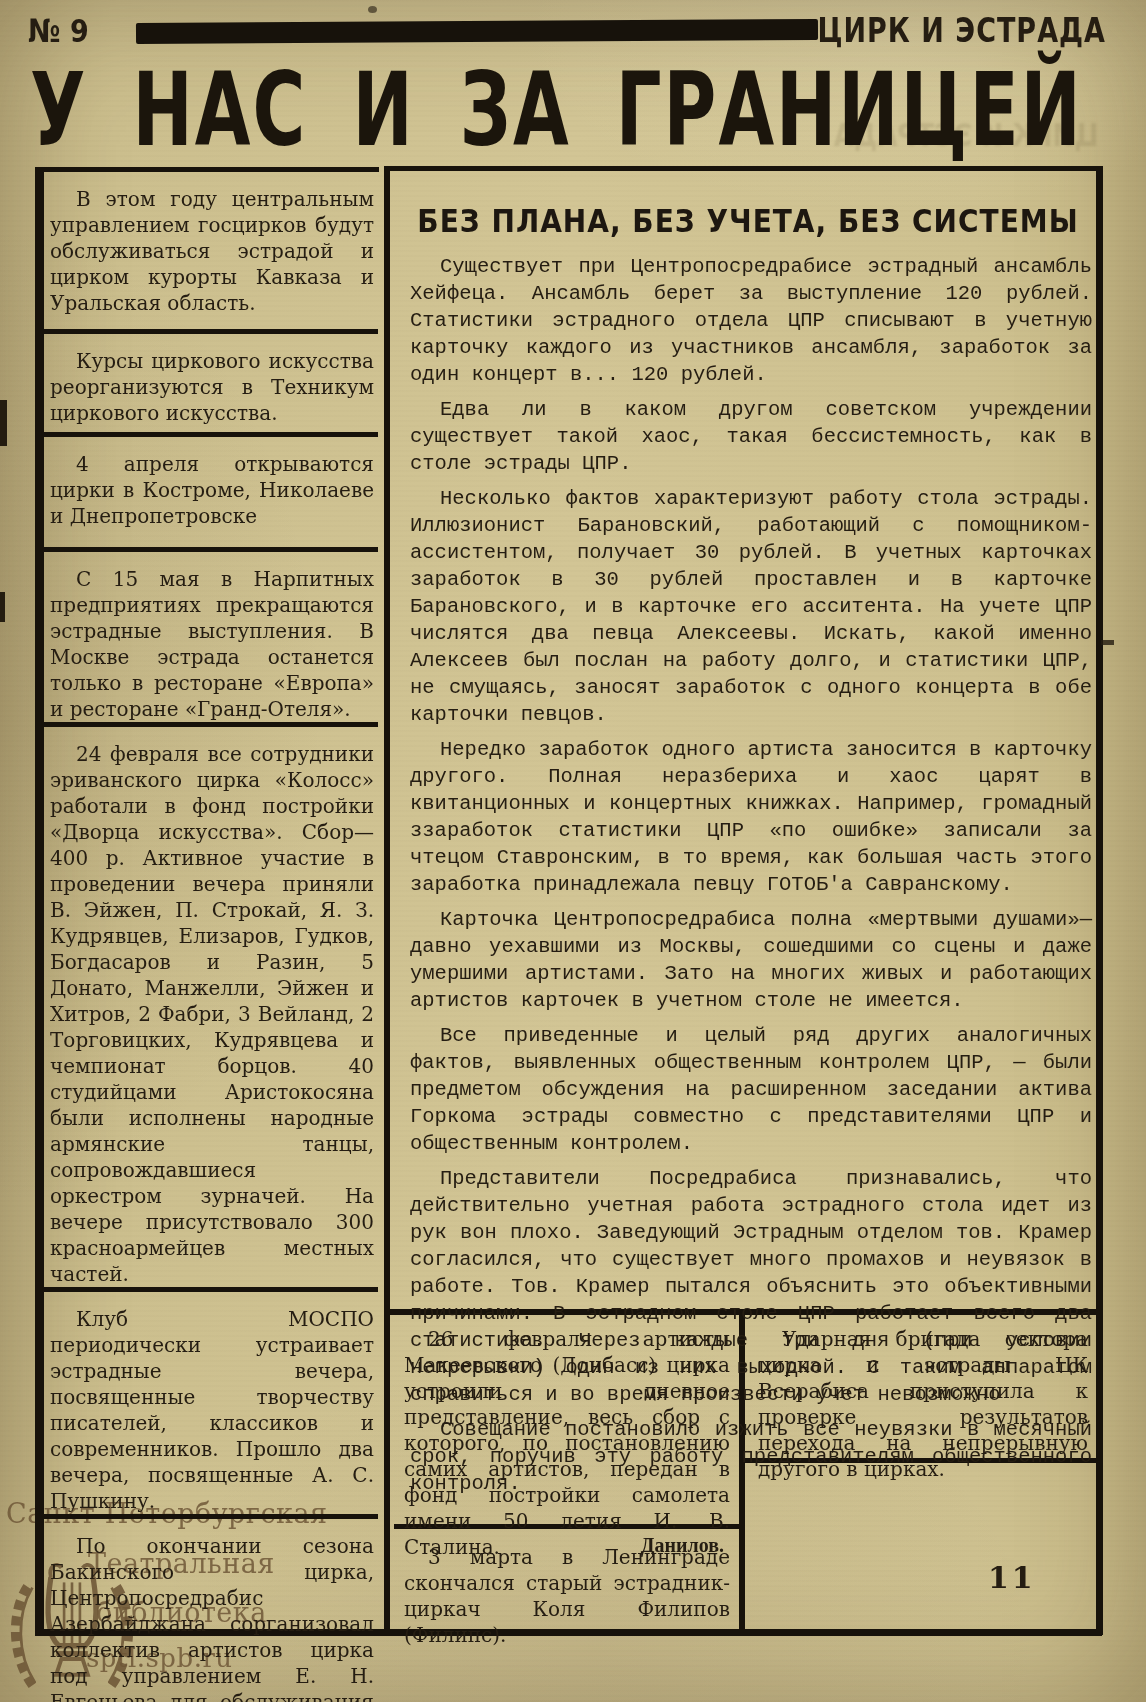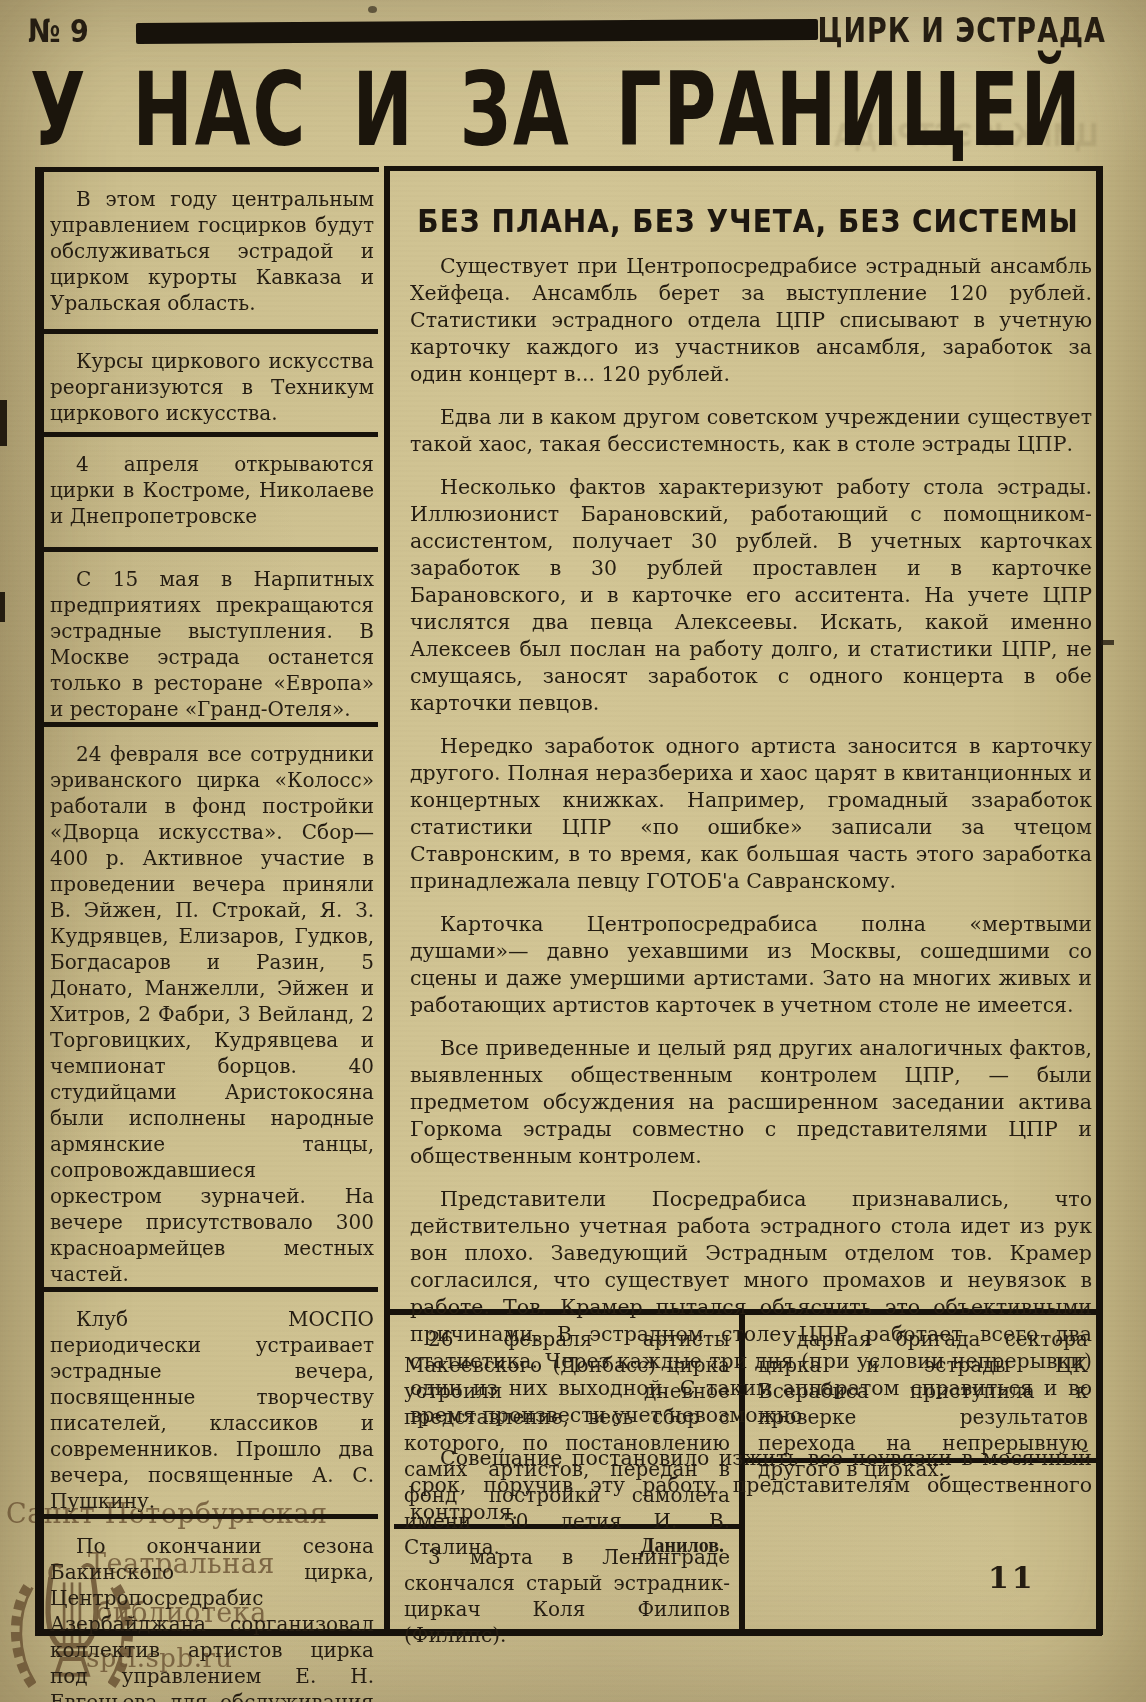--- a/index.html
+++ b/index.html
@@ -38,21 +38,21 @@
   
   .left-col{left:46px; top:172px; width:334px; z-index:2;}
   .ni{box-sizing:border-box; font-size:20px; line-height:26px; text-align:justify; text-indent:26px; padding:14px 6px 0 4px;}
   .n1{min-height:157px;} .n2{min-height:98px;} .n3{min-height:110px;} .n4{min-height:165px;}
   .n5{min-height:454px;} .n6{min-height:173px;} .n7{min-height:275px;}
   .sep{height:5px; background:#17120b; margin-left:-8px; width:340px;}
   
   .article{left:402px; top:172px; width:692px; z-index:2;}
   .article-title{text-align:center; font:700 28px "DejaVu Sans", sans-serif; letter-spacing:1px; color:#1d1710;
     transform:scaleY(1.15); transform-origin:center top; margin:30px 0 18px;}
-  .article p{font-size:20.5px; line-height:27px; text-align:justify; text-indent:30px; margin:16px 0 3px; padding:0 2px 0 8px;}
+  .article p{font-size:20.5px; line-height:27px; text-align:justify; text-indent:30px; margin:8px 0 3px; padding:0 2px 0 8px;font-family:Liberation Mono, monospace;}
   
   .bc{z-index:2;}
   .bc p{font-size:20px; line-height:26px; text-align:justify; text-indent:24px; margin:0; padding:8px 4px 0 6px;}
   .bl-item1{left:398px; top:1318px; width:336px;}
   .byline{text-align:right; font-weight:700; font-size:20px; padding-right:10px; margin-top:-26px;font-family:Liberation Serif, serif;}
   .bl-item2{left:398px; top:1536px; width:336px;}
   .br-item1{left:752px; top:1318px; width:340px;}
   .br-item2{left:752px; top:1470px; width:340px;}
   
   .stamp{color:#6e5737; z-index:1;}

